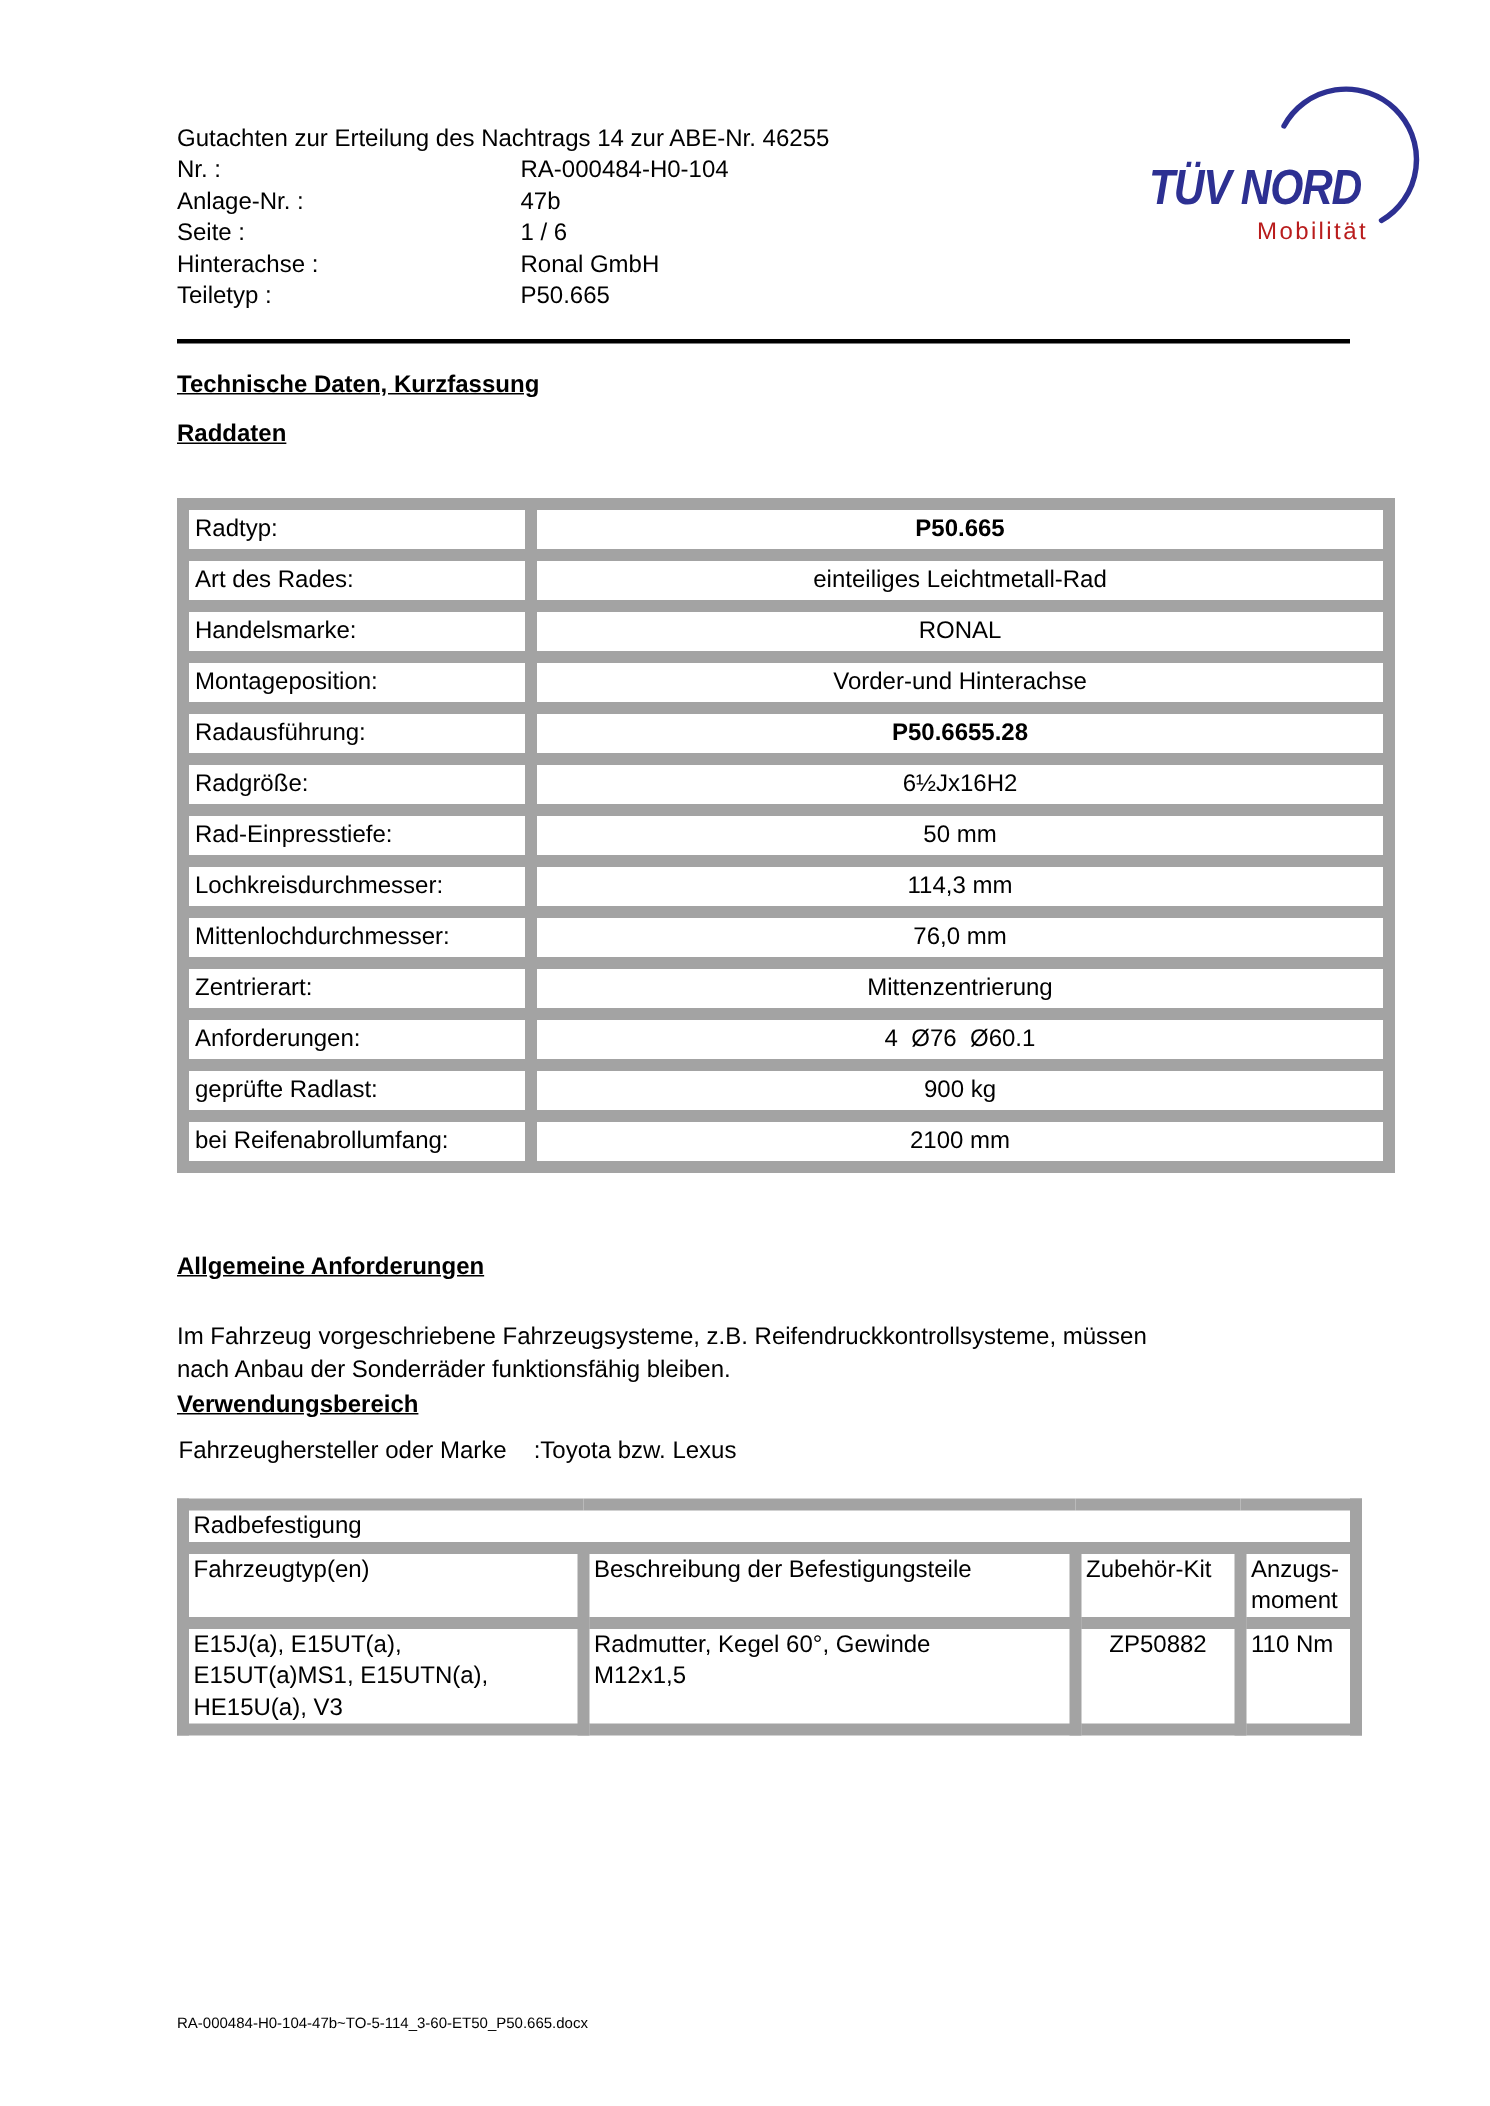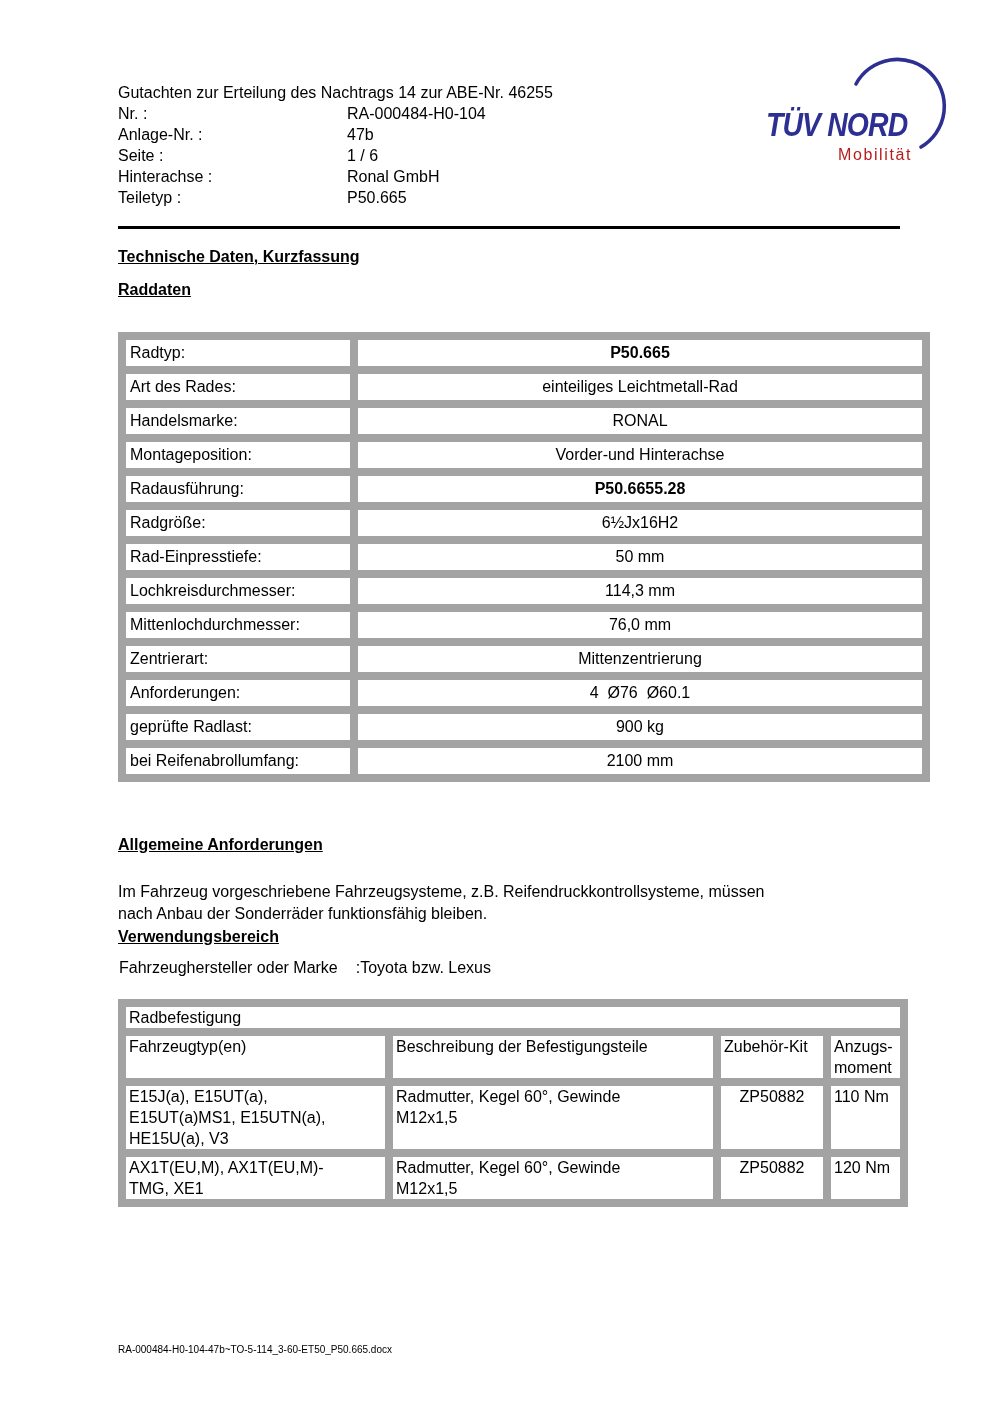--- a/index.html
+++ b/index.html
@@ -182,24 +182,16 @@
   </tr>
   <tr class="row-d1">
     <td class="pre">E15J(a), E15UT(a),
 E15UT(a)MS1, E15UTN(a),
 HE15U(a), V3</td>
     <td class="pre">Radmutter, Kegel 60°, Gewinde
 M12x1,5</td>
     <td class="c-kit">ZP50882</td>
     <td>110 Nm</td>
   </tr>
-  <tr class="row-d2">
-    <td class="pre">AX1T(EU,M), AX1T(EU,M)-
-TMG, XE1</td>
-    <td class="pre">Radmutter, Kegel 60°, Gewinde
-M12x1,5</td>
-    <td class="c-kit">ZP50882</td>
-    <td>120 Nm</td>
-  </tr>
   </tbody>
 </table>
 
 <div class="abs footer">RA-000484-H0-104-47b~TO-5-114_3-60-ET50_P50.665.docx</div>
 
 </body></html>

